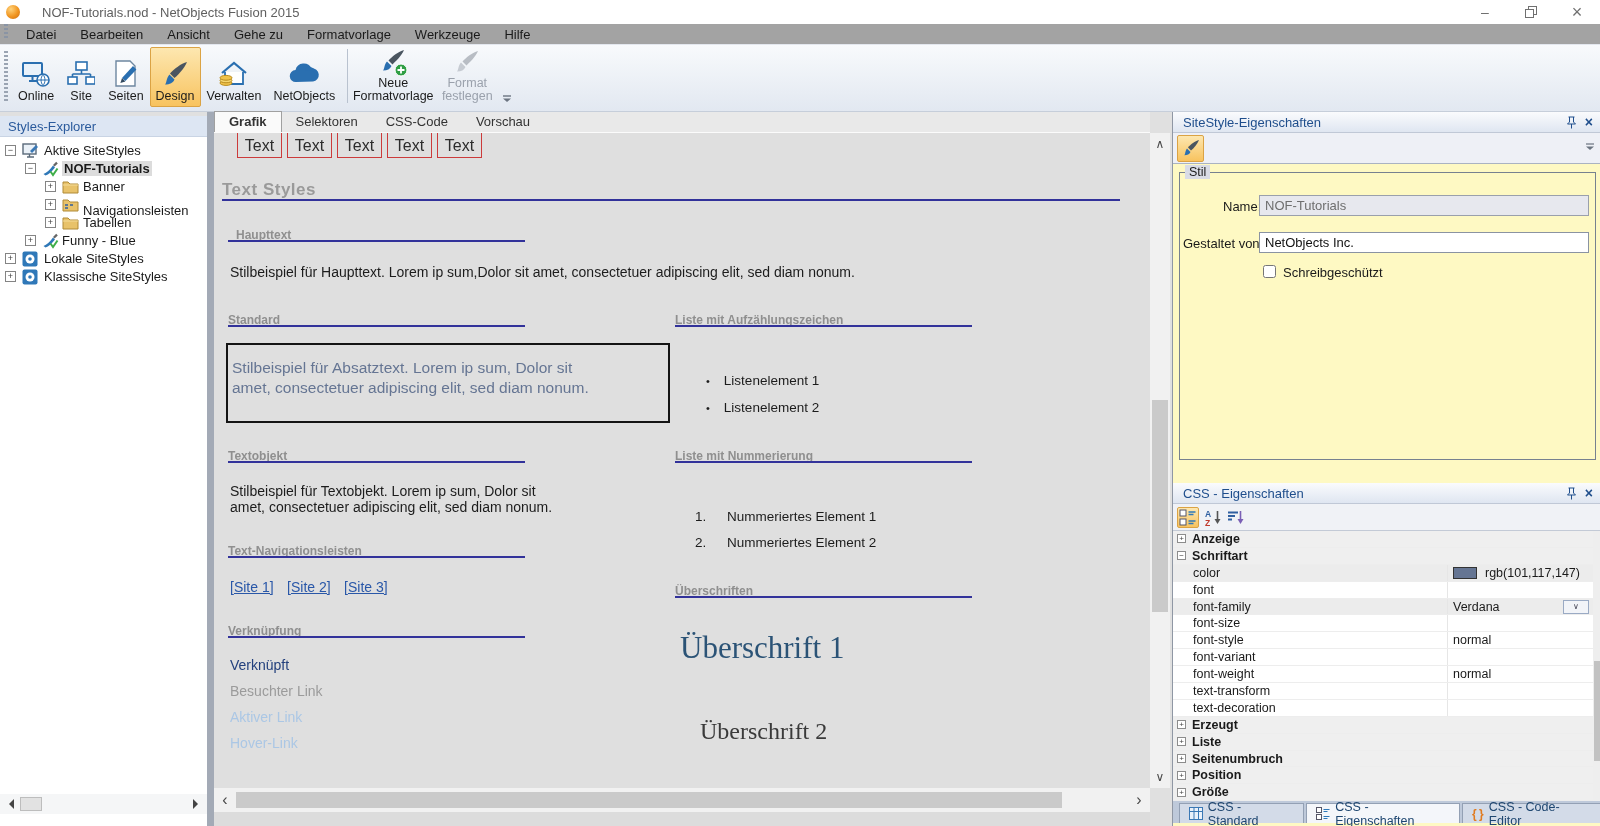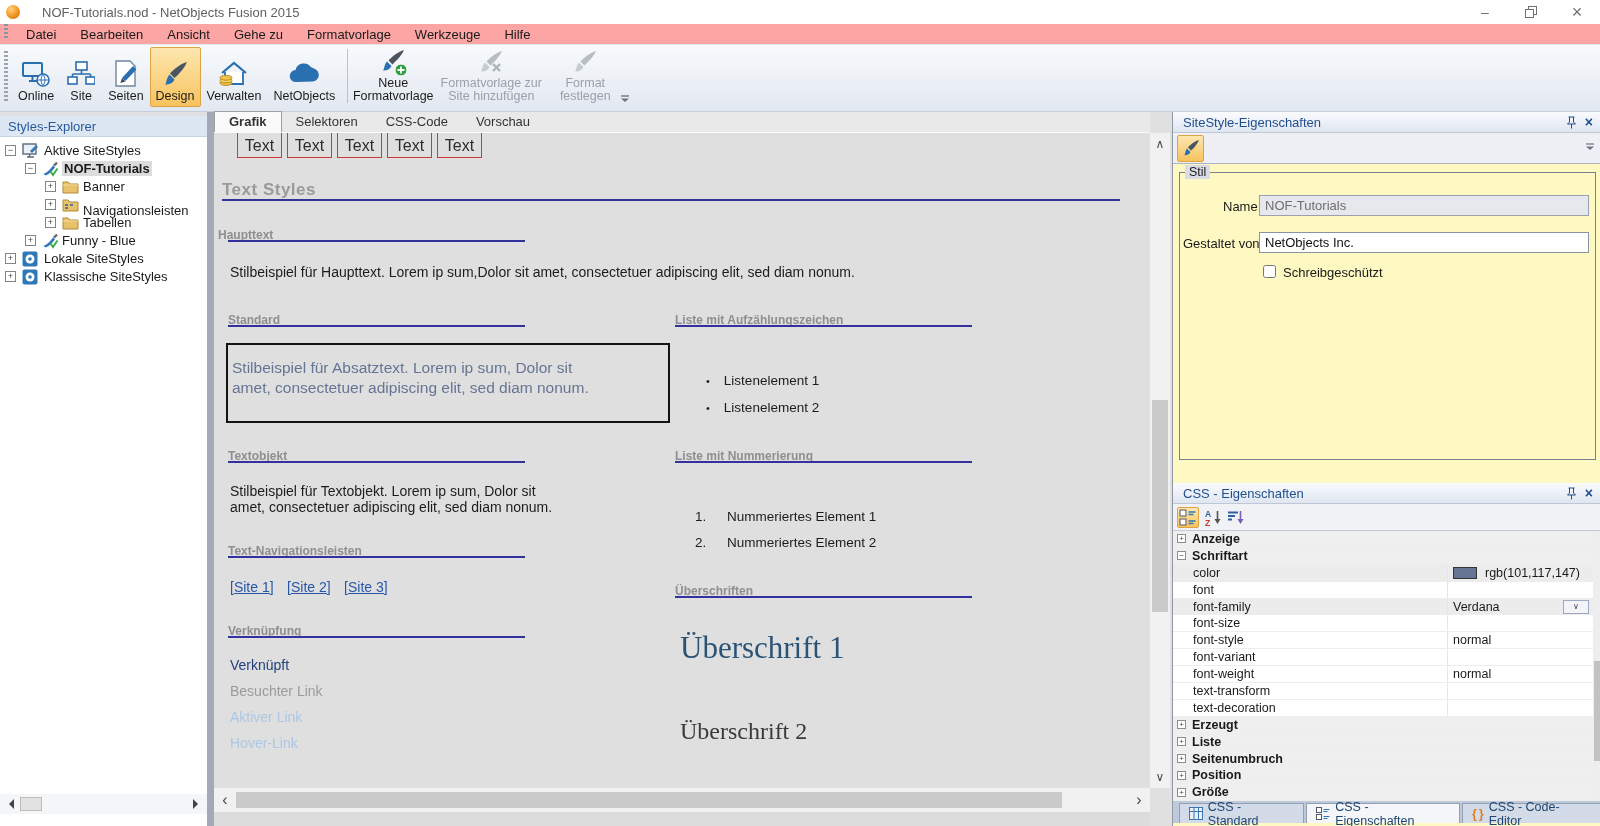--- a/index.html
+++ b/index.html
@@ -10,21 +10,21 @@
 
   
   .titlebar { left:0; top:0; width:1600px; height:24px; background:#ffffff; display:flex; align-items:center;gap:14px; }
   .app-sphere { width:14px; height:14px; border-radius:50%; margin:0 8px 0 6px;
     background:radial-gradient(circle at 35% 30%, #ffd27a, #f0941f 55%, #c96a10); }
   .title-text { font-size:13px; color:#5f5f5f; }
   .winbtns { margin-left:auto; display:flex; }
   .winbtn { width:46px; height:24px; display:flex; align-items:center; justify-content:center; color:#707070; font-size:14px; }
 
   
-  .menubar { left:0; top:24px; width:1600px; height:21px; background:#fca5a5; display:flex; border-bottom:1px solid #e3e7ee; }
+  .menubar { left:0; top:24px; width:1600px; height:21px; background:#a3a3a3; display:flex; border-bottom:1px solid #e3e7ee; }
   .grip { width:4px; height:14px; margin:0 6px 0 4px;
     background:repeating-linear-gradient(#8a94a4 0 2px, transparent 2px 4px); }
   .menu-item { font-size:13px; color:#1a1a1a; padding:0 12px; height:21px; display:flex; align-items:center; }
 
   
   .toolbar { left:0; top:45px; width:1600px; height:67px; background:linear-gradient(#f8fafc,#e2e8f1); border-bottom:1px solid #c6ceda; display:flex; align-items:flex-start; }
   .tgrip { width:4px; height:52px; margin:6px 4px 0 4px; background:repeating-linear-gradient(#9aa4b2 0 2px, transparent 2px 4px); }
   .tbtn { display:flex; flex-direction:column; align-items:center; justify-content:flex-end; min-width:42px; height:60px; margin-top:2px; padding:3px 5px; font-size:12.5px; color:#1b1b1b; text-align:center; line-height:13px; border:1px solid transparent; border-radius:2px; }
   .tbtn .ticon { height:32px; display:flex; align-items:center; justify-content:center; }
   .tbtn.active { background:linear-gradient(#fde7b0,#f8c35f); border-color:#dba344; }
@@ -61,21 +61,21 @@
   .seclabel { position:absolute; font-size:12px; font-weight:bold; color:#8f8f8f; }
   .sample { position:absolute; font-size:14px; color:#1c1c1c; white-space:pre-line; }
   .std-box { position:absolute; border:2px solid #141414; width:444px; height:80px; padding:13px 4px 0 4px; font-size:15.5px; line-height:20px; color:#657593; white-space:pre-line; }
   .navlink { font-size:14px; color:#2957a8; text-decoration:underline; margin-right:9px; }
   .lnk { position:absolute; font-size:14px; }
   .bullet-item { position:absolute; font-size:13.5px; color:#1c1c1c; display:flex; align-items:center; }
   .bullet-dot { font-size:11px; margin-right:14px; }
   .num-item { position:absolute; font-size:13.5px; color:#1c1c1c; display:flex; }
   .num-n { width:32px; }
   .h1 { position:absolute; font-family:"Liberation Serif", serif; font-size:31px; font-weight:500; color:#2b5376; }
-  .h2 { position:absolute; font-family:"Liberation Serif", serif; font-size:24px; color:#3a3a3a; }
+  .h2 { position:absolute; font-family:"Liberation Serif", serif; font-size:24px; color:#3a3a3a;margin-left:20px; }
 
   .hscroll { position:absolute; left:0; top:676px; width:936px; height:24px; background:#f1f1f1; display:flex; align-items:center; }
   .scroll-arrow { width:22px; text-align:center; color:#4a4a4a; font-size:16px; }
   .h-thumb { height:16px; background:#cacaca; }
   .main-bottom-strip { position:absolute; left:0; top:700px; width:936px; height:14px; background:#dcdcdc; }
 
   .vscroll { left:1150px; top:133px; width:20px; height:655px; background:#f1f1f1; }
   .v-arrow { position:absolute; left:0; width:20px; text-align:center; color:#4a4a4a; font-size:12px; }
   .v-thumb { position:absolute; left:2px; width:16px; background:#cacaca; }
 
@@ -232,30 +232,20 @@
         <svg width="30" height="28">
             <path d="M26 1c-5.5 1.5-12 6.5-15.5 10.5l4 4C18 12 23.5 7 26 1z" fill="#4a5560"></path>
             <path d="M9 12.5l4.5 4.5c-1.5 3-4 4.5-8.5 4.5 1.8-1.8.8-5.5 4-9z" fill="#2a6fb0"></path>
             <circle cx="23" cy="21" r="6" fill="#2f9e44" stroke="#fff" stroke-width="1"></circle>
             <path d="M23 17.5v7M19.5 21h7" stroke="#fff" stroke-width="1.8"></path>
           </svg>
       </span>
       <span>Neue Formatvorlage</span>
     </div>
 
-    <div class="tbtn disabled" style="width:118px;">
-      <span class="ticon">
-        <svg width="30" height="28">
-            <path d="M26 2c-5.5 1.5-12 6.5-15.5 10.5l4 4C18 13 23.5 8 26 2z" fill="#b8bdc4"></path>
-            <path d="M9 13.5l4.5 4.5c-1.5 3-4 4.5-8.5 4.5 1.8-1.8.8-5.5 4-9z" fill="#c6cbd2"></path>
-            <path d="M17 15l7 7m0-7-7 7" stroke="#aeb4bc" stroke-width="2.4"></path>
-          </svg>
-      </span>
-      <span>Formatvorlage zur Site hinzufügen</span>
-    </div>
 
     <div class="tbtn disabled" style="width:70px;">
       <span class="ticon">
         <svg width="30" height="28">
             <path d="M26 2c-5.5 1.5-12 6.5-15.5 10.5l4 4C18 13 23.5 8 26 2z" fill="#b8bdc4"></path>
             <path d="M9 13.5l4.5 4.5c-1.5 3-4 4.5-8.5 4.5 1.8-1.8.8-5.5 4-9z" fill="#c6cbd2"></path>
           </svg>
       </span>
       <span>Format festlegen</span>
     </div>
@@ -388,21 +378,21 @@
     <div class="canvas">
       <div class="textbox" style="left:23px;">Text</div>
       <div class="textbox" style="left:73px;">Text</div>
       <div class="textbox" style="left:123px;">Text</div>
       <div class="textbox" style="left:173px;">Text</div>
       <div class="textbox" style="left:223px;">Text</div>
 
       <div class="page-title" style="left:8px; top:47px;">Text Styles</div>
       <div class="rule" style="left:8px; top:66px; width:898px;"></div>
 
-      <div class="seclabel" style="left:4px; top:95px;">Haupttext</div>
+      <div class="seclabel" style="left:22px; top:95px;">Haupttext</div>
       <div class="rule" style="left:14px; top:107px; width:297px;"></div>
       <div class="sample" style="left:16px; top:131px;">Stilbeispiel für Haupttext. Lorem ip sum,Dolor sit amet, consectetuer adipiscing elit, sed diam nonum.</div>
 
       <div class="seclabel" style="left:14px; top:180px;">Standard</div>
       <div class="rule" style="left:14px; top:192px; width:297px;"></div>
       <div class="std-box" style="left:12px; top:210px;">Stilbeispiel für Absatztext. Lorem ip sum, Dolor sit
 amet, consectetuer adipiscing elit, sed diam nonum.</div>
 
       <div class="seclabel" style="left:14px; top:316px;">Textobjekt</div>
       <div class="rule" style="left:14px; top:328px; width:297px;"></div>

